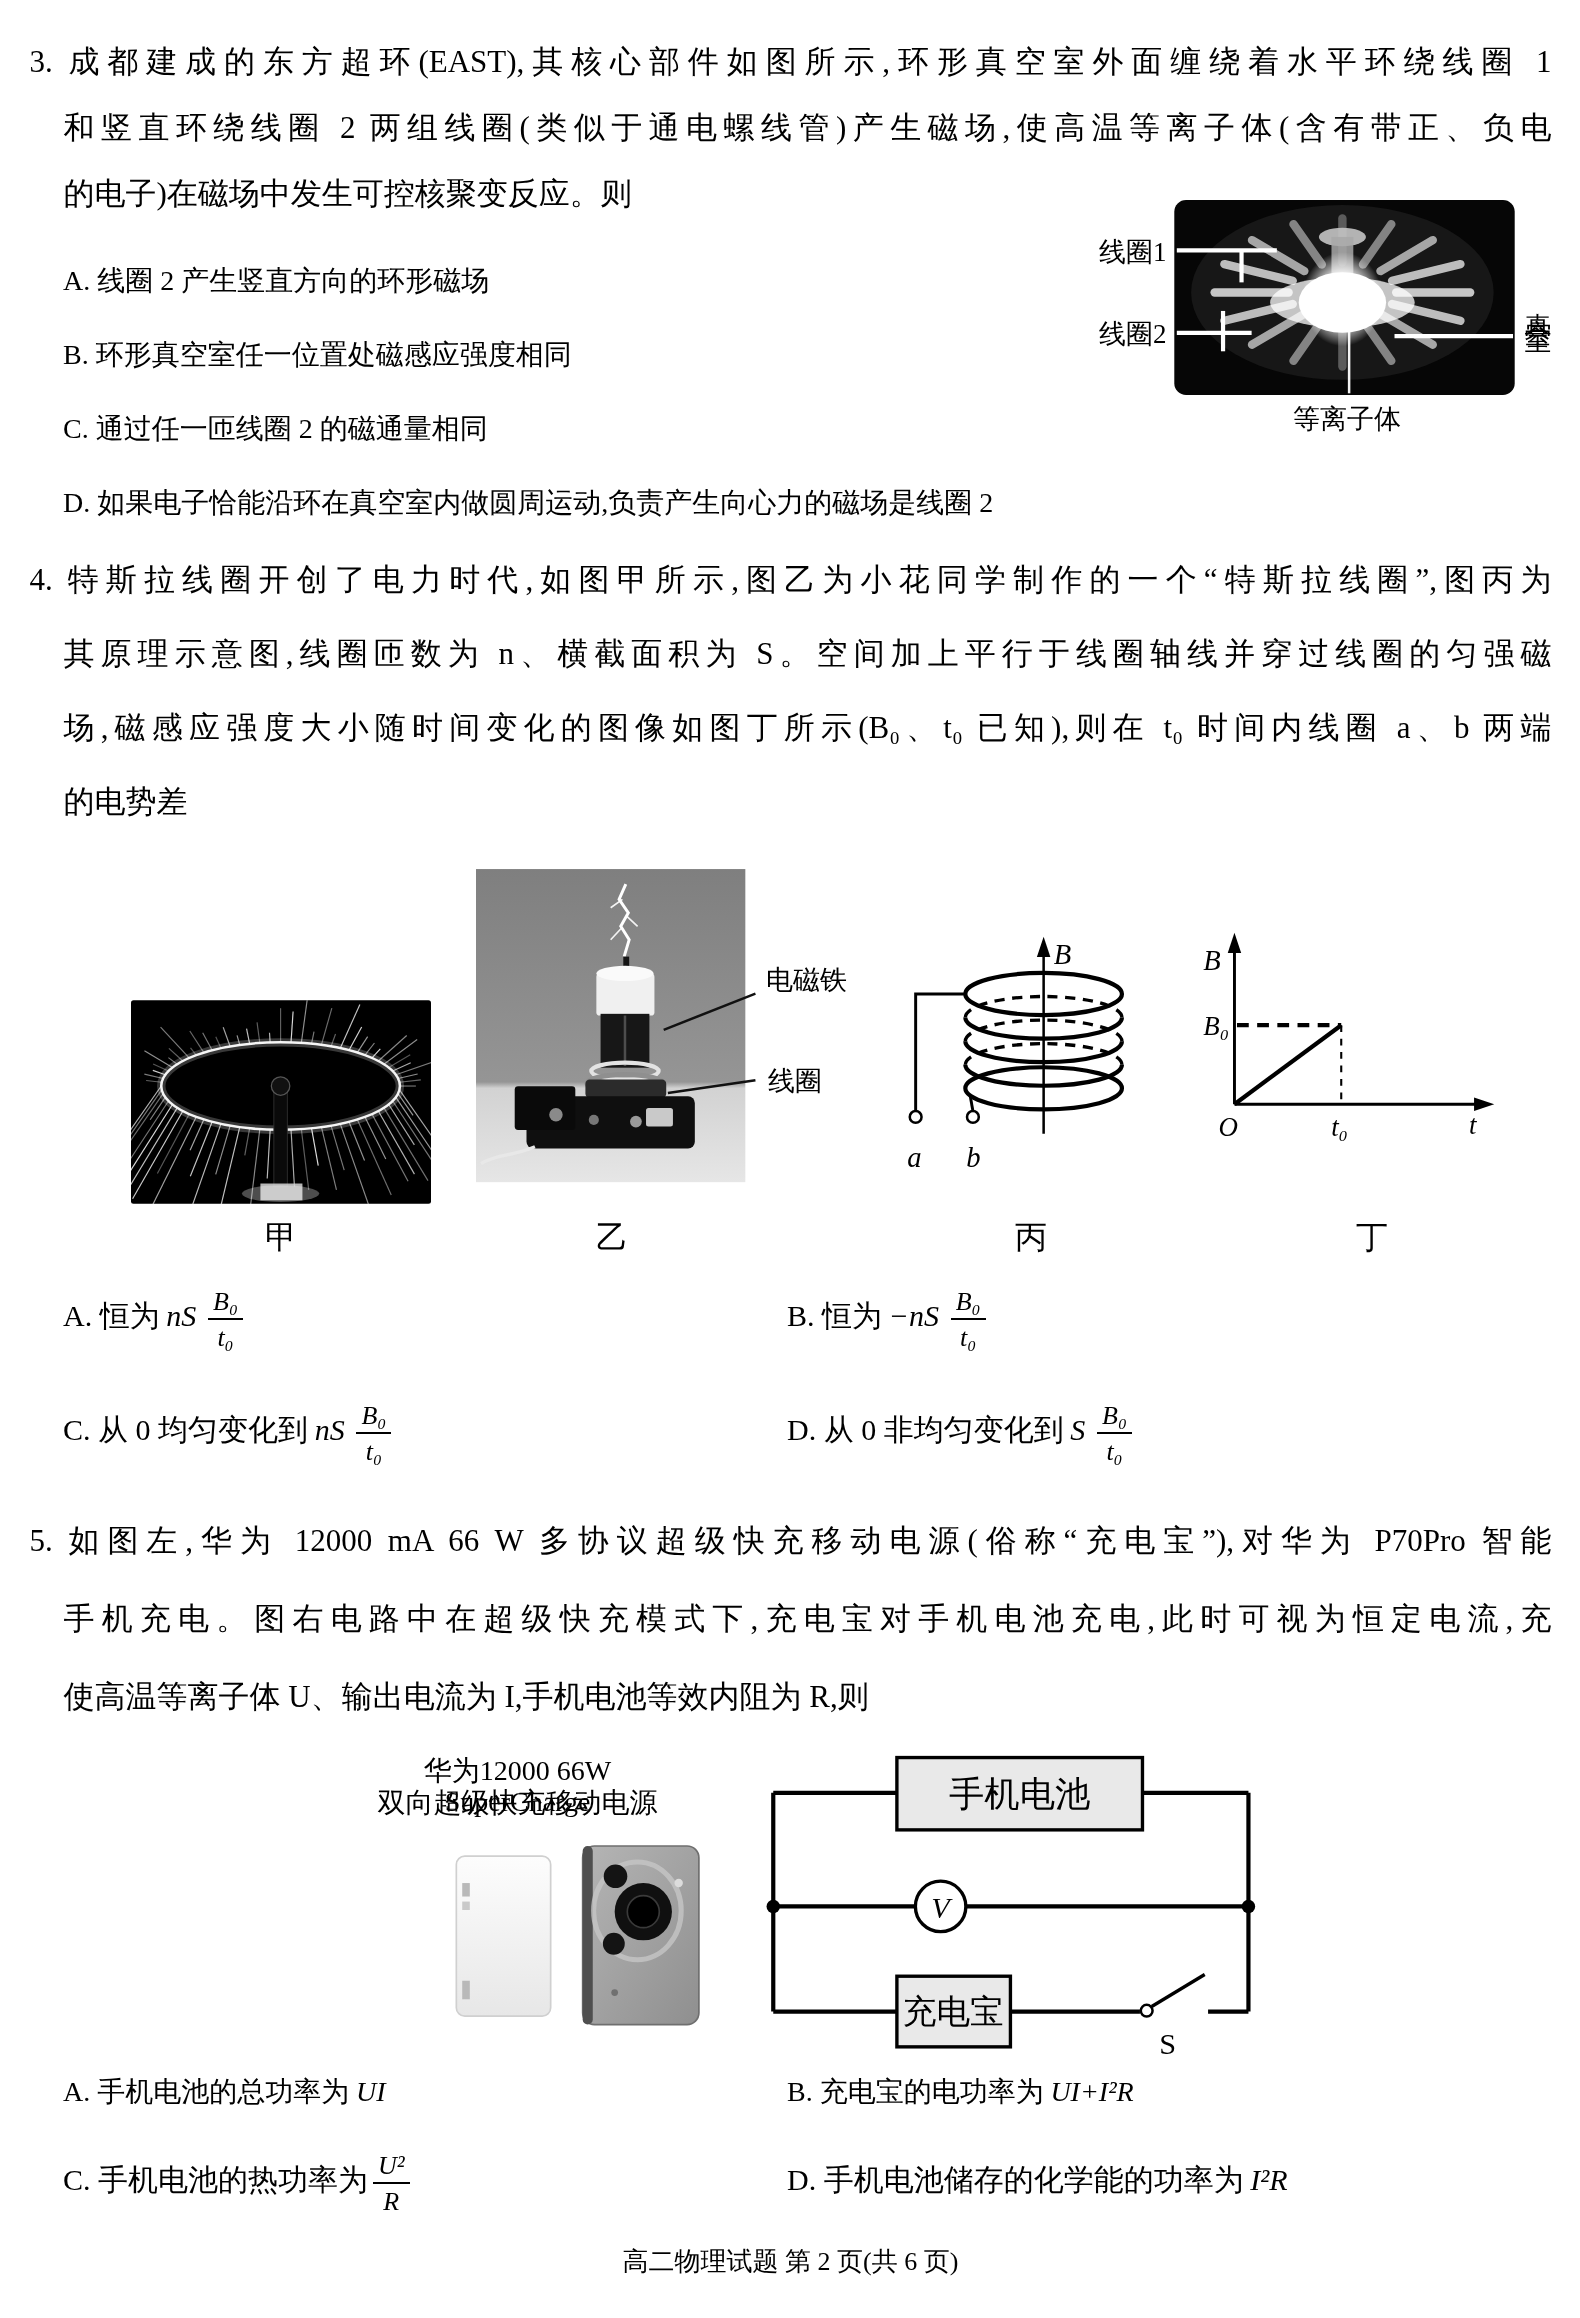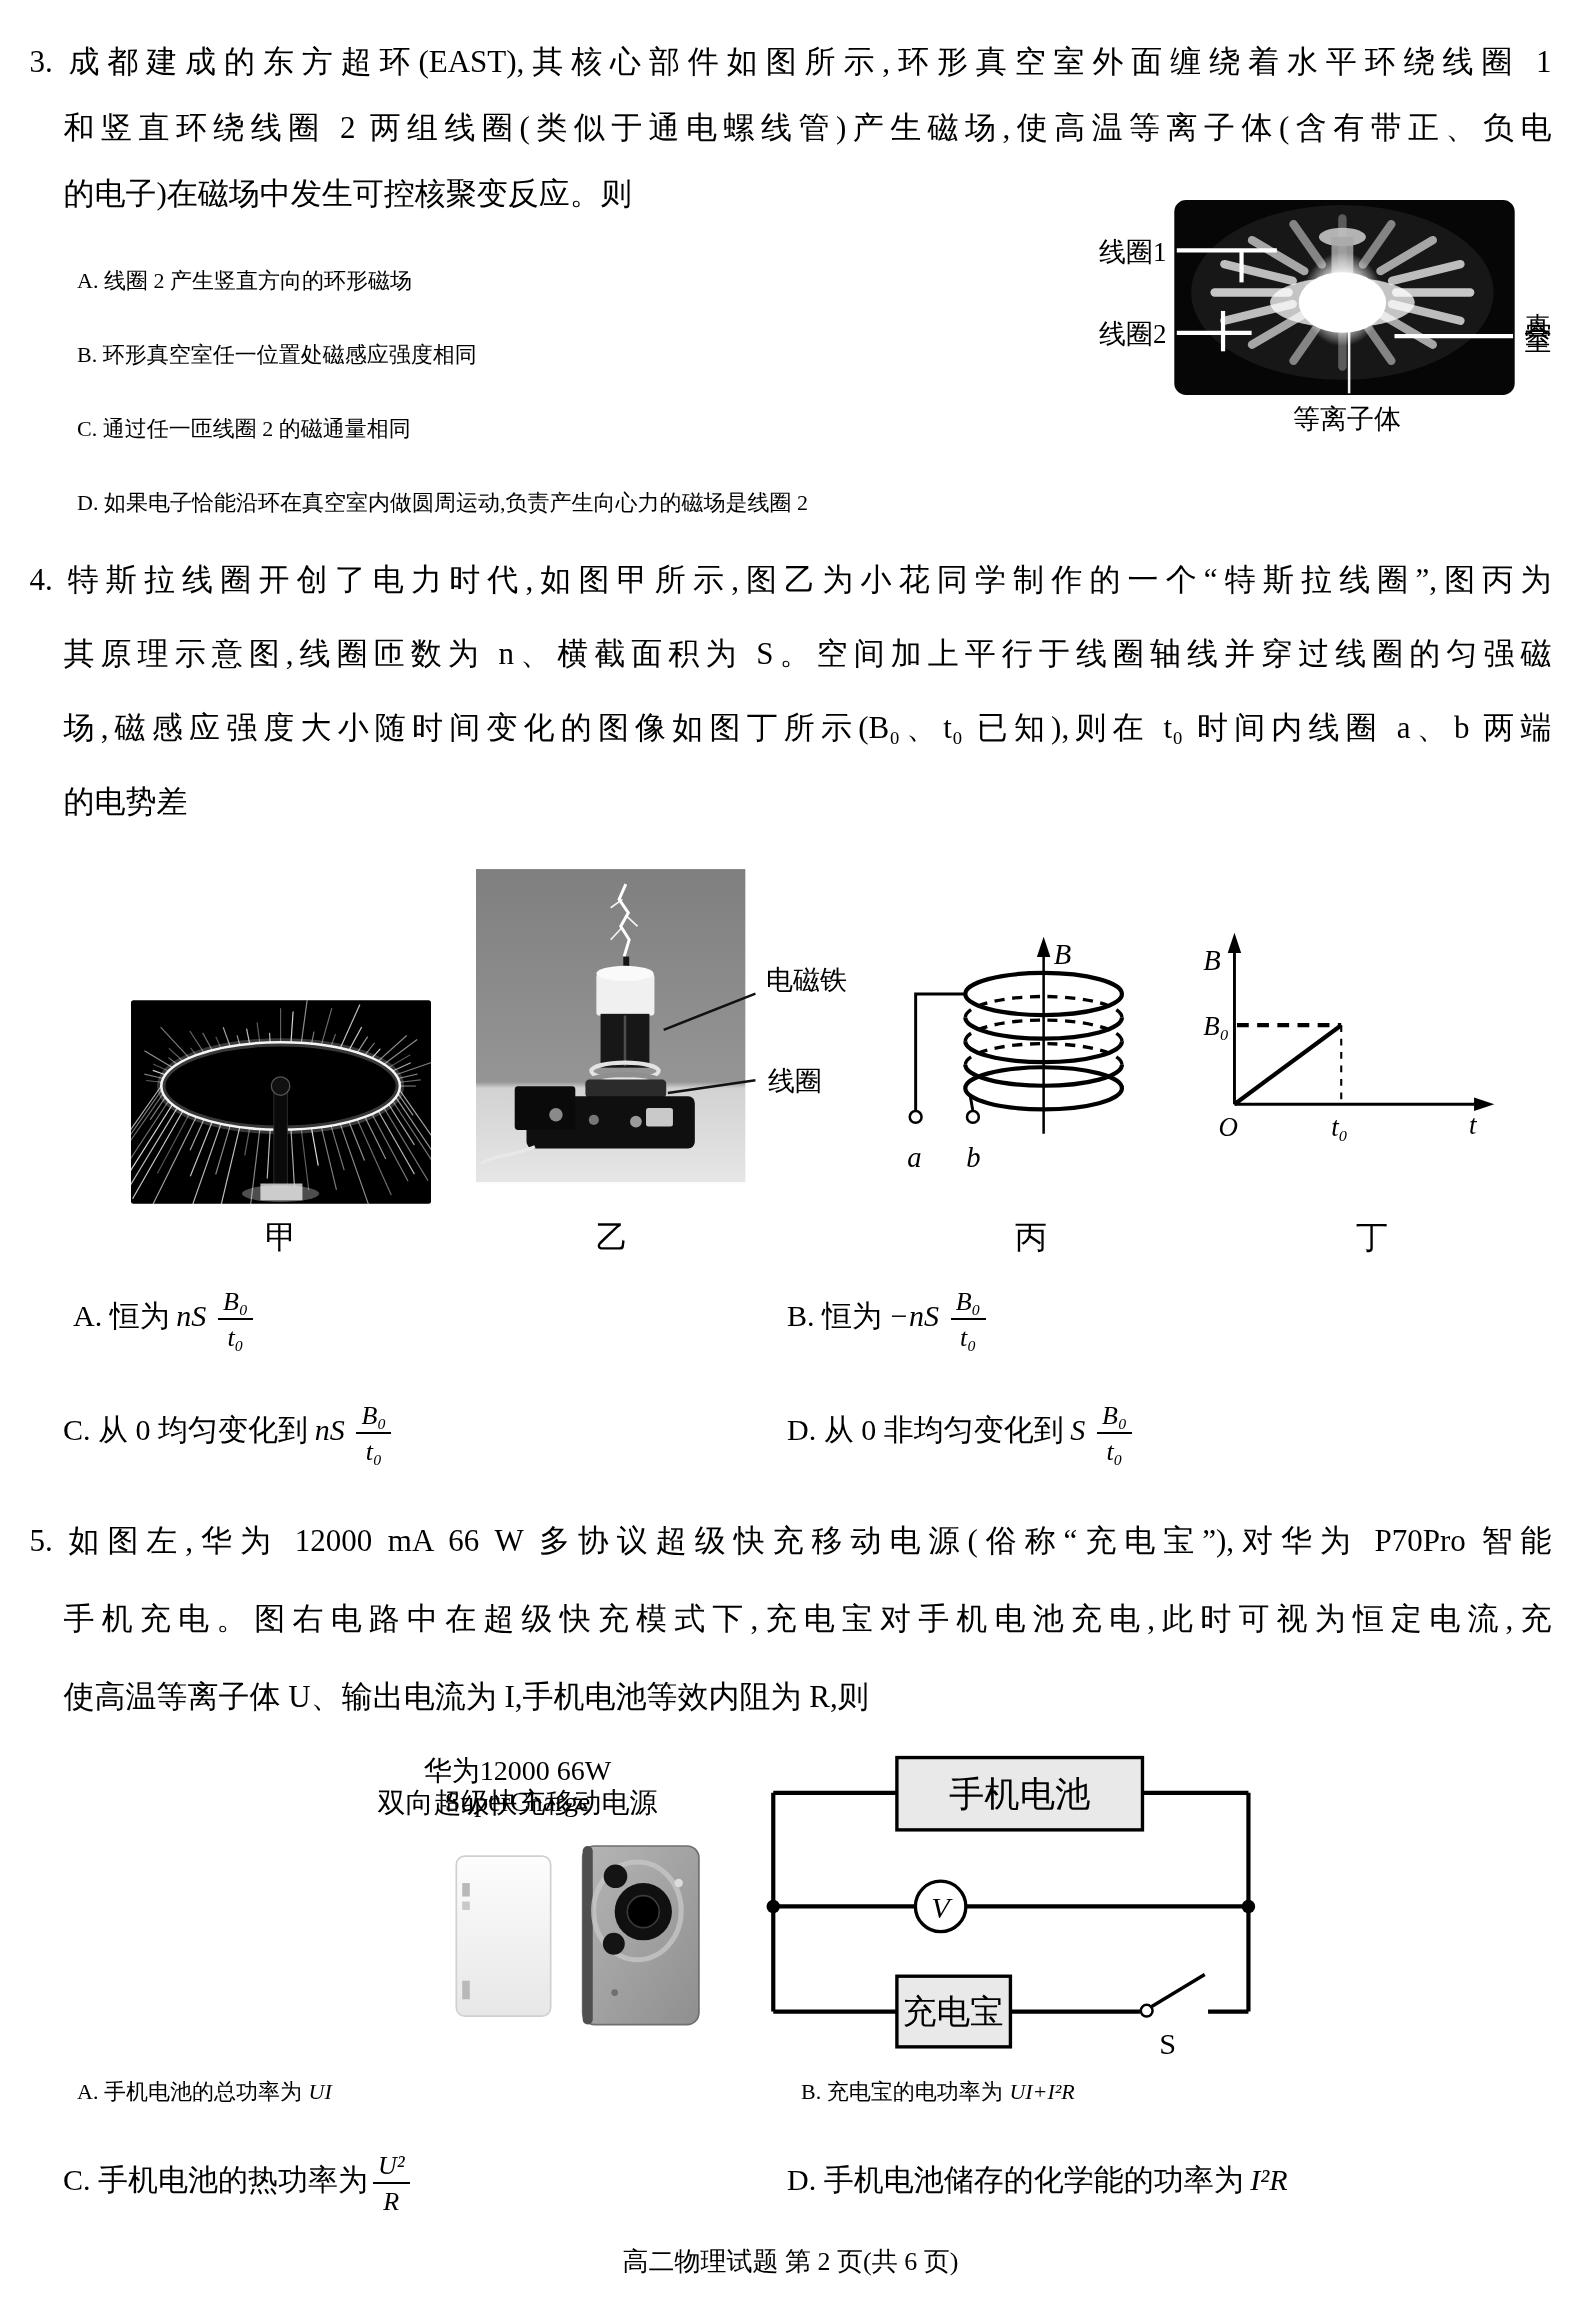--- a/index.html
+++ b/index.html
@@ -5,21 +5,21 @@
   html,body{margin:0;padding:0;background:#fff;}
   .page{position:relative;width:1581px;height:2319px;background:#ffffff;color:#000;
         font-family:"Liberation Serif","DejaVu Serif",serif;overflow:hidden;}
   .abs{position:absolute;}
   .para{position:absolute;left:29.5px;width:1522px;}
   .tline{font-size:31px;line-height:66px;}
   .q4line{line-height:74px;}
   .q5line{line-height:78px;}
   .fill{text-align:justify;text-align-last:justify;}
   .ind{padding-left:34px;}
-  .opt{position:absolute;font-size:22px;line-height:39px;white-space:nowrap;margin-left:14px;}
+  .opt{position:absolute;font-size:28px;line-height:39px;white-space:nowrap;}
   .optfr{position:absolute;height:98px;line-height:98px;font-size:30px;white-space:nowrap;}
   .mi{font-style:italic;margin:0 6.7px;}
   .frac{display:inline-grid;justify-items:center;vertical-align:middle;line-height:1.12;margin:0 3.4px 0 5px;}
   .frac .fnum{font-style:italic;font-size:26px;border-bottom:2.5px solid #000;padding:0 5px 2.5px;}
   .frac .fden{font-style:italic;font-size:26px;padding-top:2.5px;}
   .figcap{position:absolute;font-size:32px;transform:translateX(-50%);}
   .figlab{position:absolute;font-size:27px;white-space:nowrap;text-align:center;}
   .vtext{writing-mode:vertical-rl;letter-spacing:6.7px;}
   .ctr{transform:translateX(-50%);}
   .pbcap{position:absolute;width:311px;text-align:center;font-size:28px;line-height:31px;}
@@ -255,21 +255,21 @@
       <text x="152" y="250" font-size="32" class="it">t₀</text>
       <text x="316" y="248" font-size="32" class="it">t</text>
     </svg>
   </div>
 
   <div class="figcap" style="left:281px;top:1216px">甲</div>
   <div class="figcap" style="left:612px;top:1216px">乙</div>
   <div class="figcap" style="left:1031px;top:1216px">丙</div>
   <div class="figcap" style="left:1372px;top:1216px">丁</div>
 
-  <div class="optfr" style="left:73px;top:1267px">
+  <div class="optfr" style="left:63px;top:1267px">
     <span>A. 恒为</span><span class="mi">nS</span><span class="frac">
         <span class="fnum">B₀</span>
         <span class="fden">t₀</span>
       </span>
   </div>
   <div class="optfr" style="left:787px;top:1267px">
     <span>B. 恒为</span><span class="mi">−nS</span><span class="frac">
         <span class="fnum">B₀</span>
         <span class="fden">t₀</span>
       </span>

